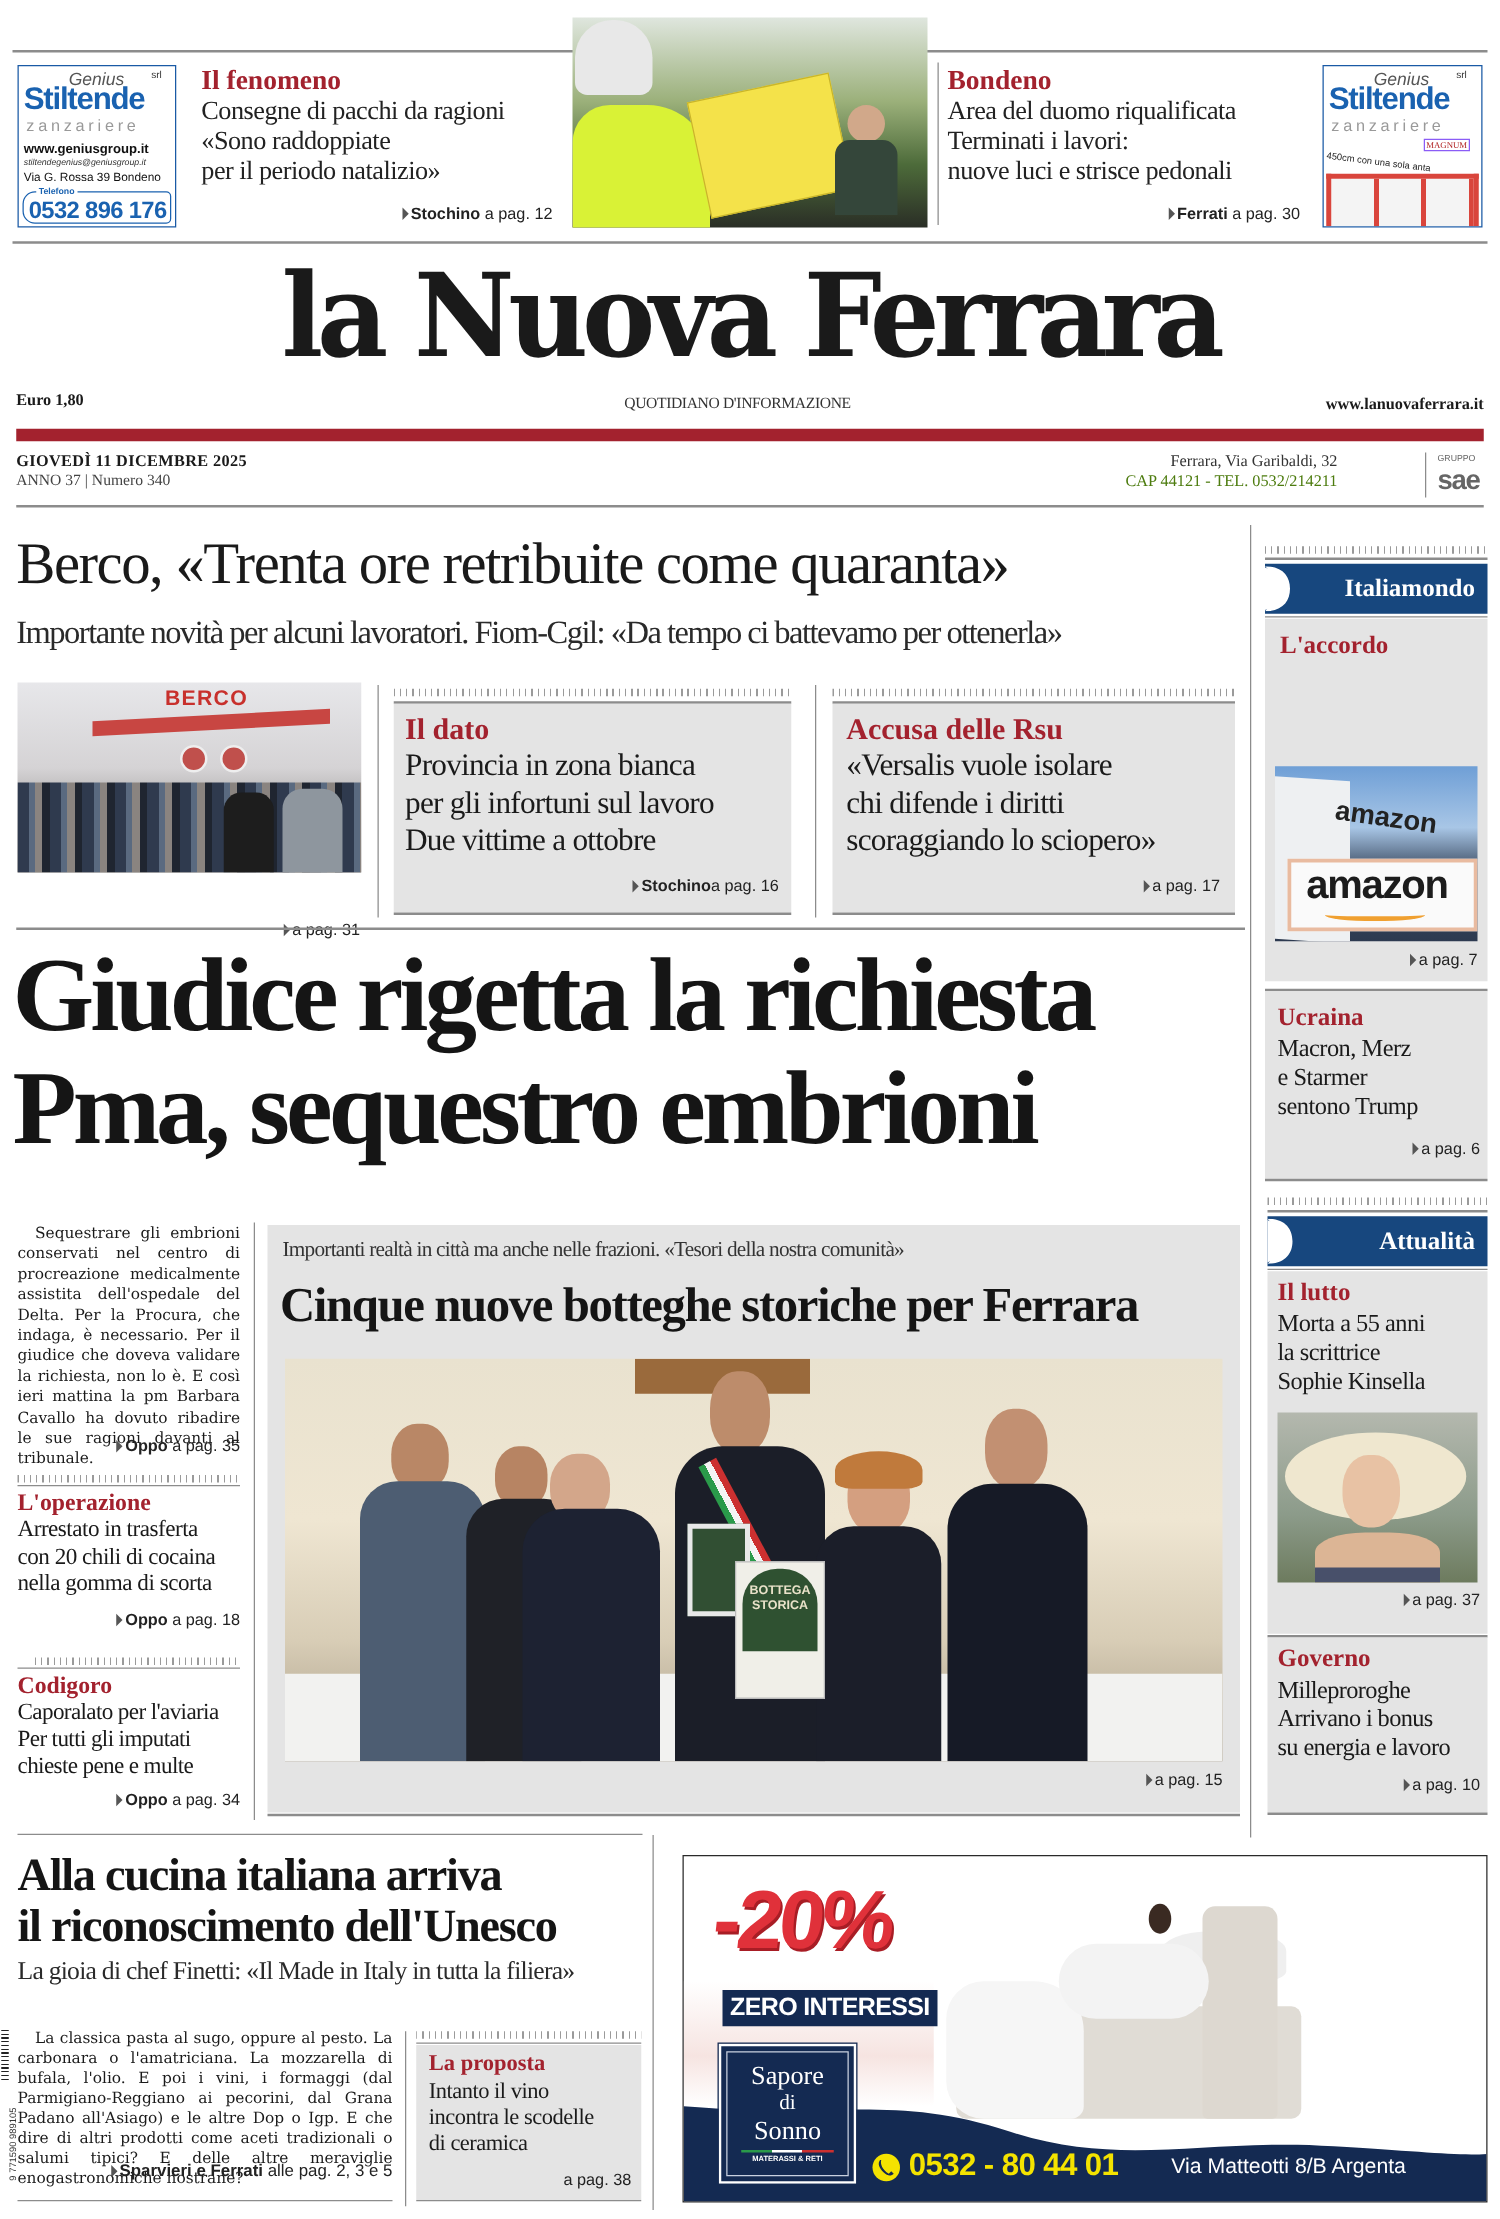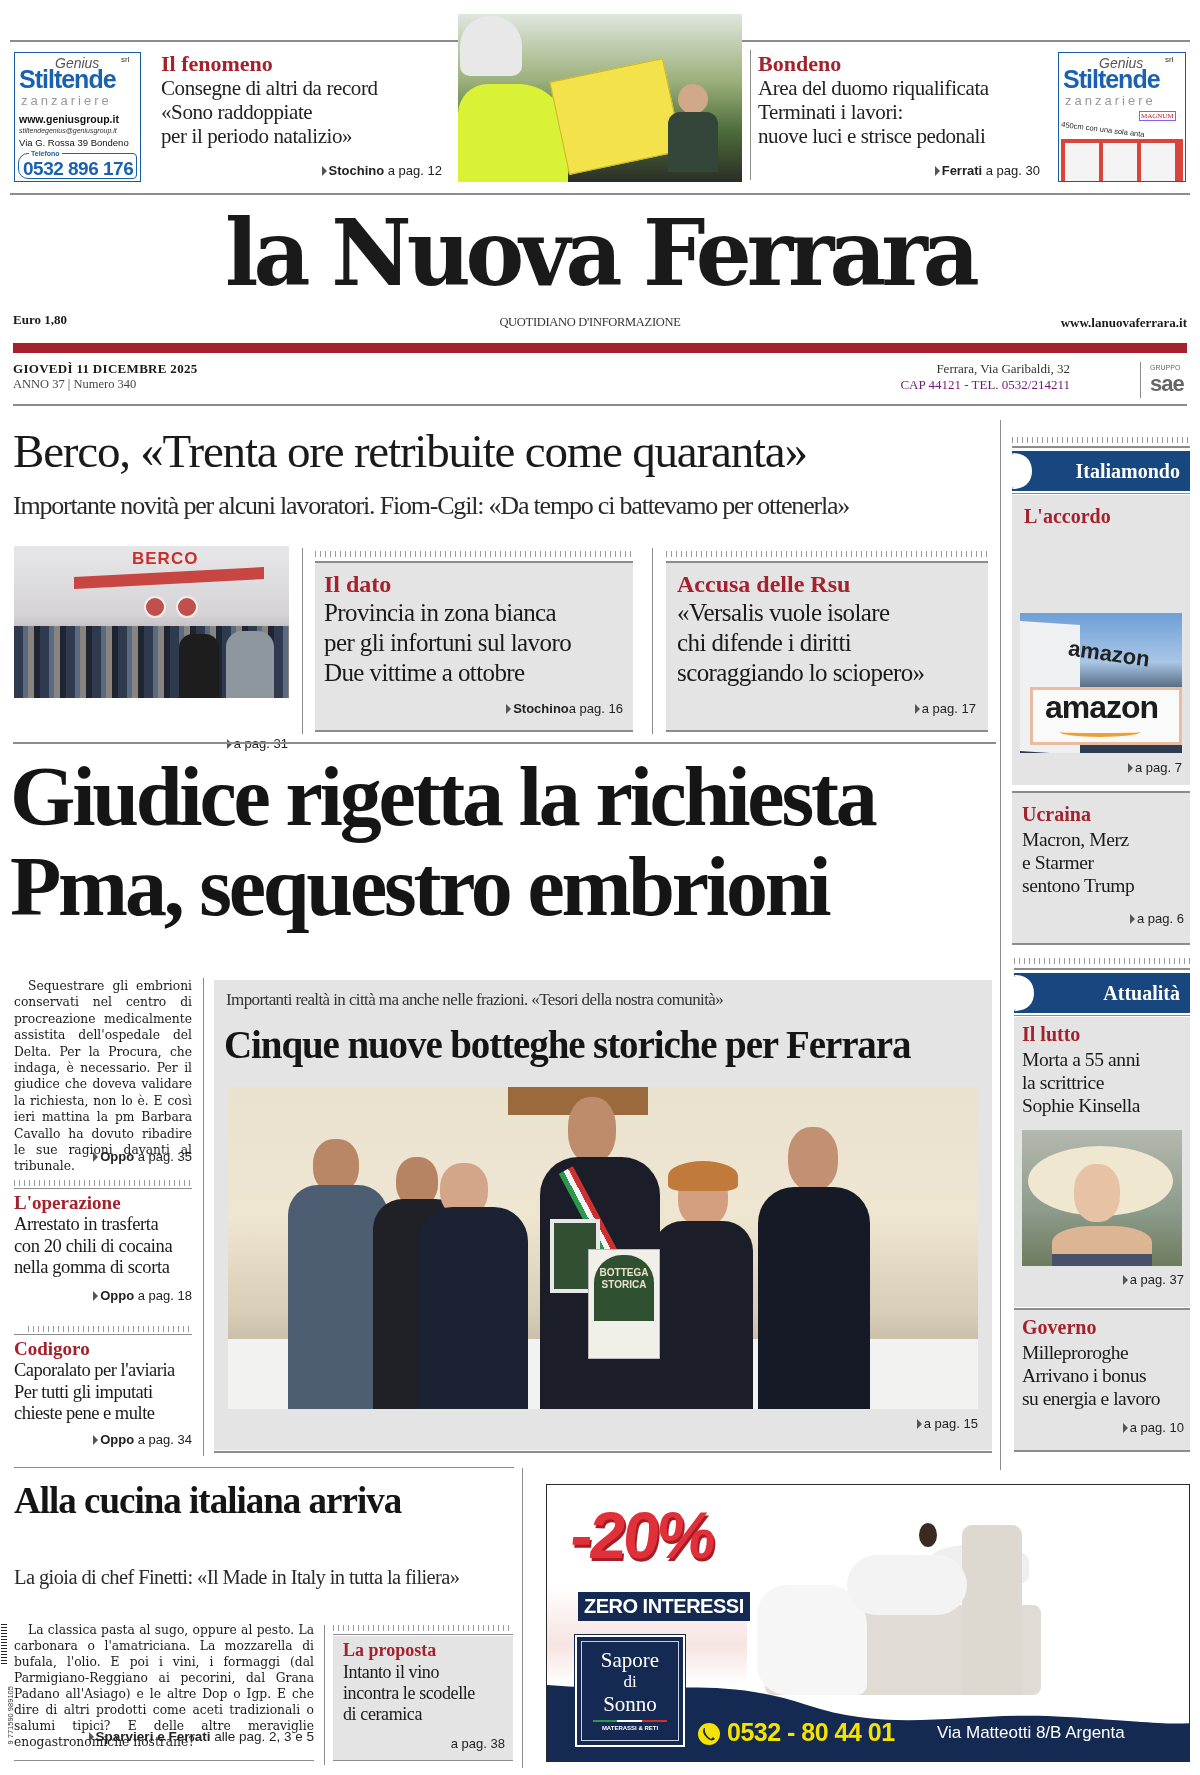--- a/index.html
+++ b/index.html
@@ -37,21 +37,21 @@
   <div class="abs sans" style="left:4px; top:74px; font-size:7px; font-style:italic; color:#333;">stiltendegenius@geniusgroup.it</div>
   <div class="abs sans" style="left:4px; top:84px; font-size:9.5px; color:#111;">Via G. Rossa 39 Bondeno</div>
   <div class="abs" style="left:3px; top:100px; width:119px; height:26px; border:1.5px solid #1a62b0; border-radius:10px 4px 4px 10px;"></div>
   <div class="abs sans" style="left:14px; top:97px; font-size:7px; font-weight:bold; color:#1a62b0; background:#fff; padding:0 2px;">Telefono</div>
   <div class="abs sans" style="left:8px; top:105px; font-size:19px; font-weight:bold; color:#1a62b0; letter-spacing:-0.5px;">0532 896 176</div>
 </div>
 
 <div class="abs" style="left:161px; top:52px; width:290px;">
   <div class="kicker" style="font-size:22px; line-height:24px;">Il fenomeno</div>
   <div class="serif" style="font-size:21px; line-height:24px; color:#222; letter-spacing:-0.4px;">
-    <div>Consegne di altri da record</div>
+    <div>Consegne di pacchi da ragioni</div>
     <div>«Sono raddoppiate</div>
     <div>per il periodo natalizio»</div>
   </div>
 </div>
 <div class="abs ref" style="left:300px; top:163px; width:142px;"><span class="tri"></span><b>Stochino</b> <span>a pag. 12</span></div>
 
 <div class="abs photo" style="left:458px; top:14px; width:284px; height:168px; background:linear-gradient(180deg,#dfe6de 0%,#9bb07a 40%,#4d6b3a 70%,#2a2e26 100%);">
   <div class="abs" style="left:0; top:70px; width:110px; height:110px; background:#d9f236; border-radius:30px 50px 0 0;"></div>
   <div class="abs" style="left:2px; top:2px; width:62px; height:60px; background:#e8e8e8; border-radius:30px 30px 10px 10px;"></div>
   <div class="abs" style="left:100px; top:55px; width:116px; height:95px; background:#f4e24a; transform:rotate(-12deg); border:1px solid #c9b52a;"></div>
@@ -83,21 +83,21 @@
 
 <div class="abs" style="left:0; top:202px; width:1200px; text-align:center; font-family:'DejaVu Serif', serif; font-weight:bold; font-size:88px; line-height:100px; letter-spacing:-5px; transform:scaleY(1.05);">la Nuova Ferrara</div>
 <div class="abs serif" style="left:13px; top:312px; font-size:13px; font-weight:bold;">Euro  1,80</div>
 <div class="abs serif" style="left:0; top:315px; width:1180px; text-align:center; font-size:12.5px; color:#333; letter-spacing:-0.3px;">QUOTIDIANO D'INFORMAZIONE</div>
 <div class="abs serif" style="right:13px; top:315px; font-size:13px; font-weight:bold;">www.lanuovaferrara.it</div>
 <div class="abs" style="left:13px; top:343px; width:1174px; height:10px; background:#a3222e;"></div>
 
 <div class="abs serif" style="left:13px; top:361px; font-size:13px; font-weight:bold; letter-spacing:0.3px;">GIOVEDÌ  11  DICEMBRE  2025</div>
 <div class="abs serif" style="left:13px; top:377px; font-size:12.5px; color:#444;">ANNO  37  |  Numero  340</div>
 <div class="abs serif" style="right:130px; top:361px; font-size:13px; color:#333; text-align:right;">Ferrara, Via Garibaldi, 32</div>
-<div class="abs serif" style="right:130px; top:377px; font-size:13px; color:#701a75; text-align:left;">CAP 44121 - TEL. 0532/214211</div>
+<div class="abs serif" style="right:130px; top:377px; font-size:13px; color:#4d7c0f; text-align:left;">CAP 44121 - TEL. 0532/214211</div>
 <div class="vr" style="left:1140px; top:362px; height:36px; width:1px;"></div>
 <div class="abs sans" style="left:1150px; top:364px; font-size:7px; color:#666;">GRUPPO</div>
 <div class="abs sans" style="left:1150px; top:371px; font-size:22px; font-weight:bold; color:#666; letter-spacing:-1px;">sae</div>
 <div class="hr" style="left:13px; top:404px; width:1174px;"></div>
 
 <div class="abs serif" style="left:13px; top:422px; width:990px; font-size:47px; line-height:58px; letter-spacing:-1.2px; color:#1a1a1a; white-space:nowrap;">Berco, «Trenta ore retribuite come quaranta»</div>
 <div class="abs serif" style="left:13px; top:490px; width:990px; font-size:26px; line-height:32px; color:#2a2a2a; letter-spacing:-1.2px; white-space:nowrap;">Importante novità per alcuni lavoratori. Fiom-Cgil: «Da tempo ci battevamo per ottenerla»</div>
 
 <div class="abs photo" style="left:14px; top:546px; width:275px; height:152px; background:linear-gradient(180deg,#e7e7ea 0%,#d5d3d5 45%,#a5a3a2 70%,#807c78 100%);">
   <div class="abs" style="left:60px; top:26px; width:190px; height:12px; background:#c84642; transform:skewY(-3deg);"></div>
@@ -274,20 +274,21 @@
     <div class="abs" style="left:530px; top:100px; width:112px; height:222px; background:#161a26; border-radius:36px 36px 0 0;"></div>
   </div>
   <div class="abs ref" style="left:600px; top:436px; width:164px;"><span class="tri"></span><span>a pag. 15</span></div>
 </div>
 <div class="hr" style="left:214px; top:1451px; width:778px;"></div>
 
 <div class="hr" style="left:14px; top:1467px; width:500px; height:1px;"></div>
 <div class="vr" style="left:522px; top:1468px; height:300px; width:1px;"></div>
 <div class="abs" style="left:14px; top:1480px; width:505px; font-family:'Liberation Serif', serif; font-weight:bold; font-size:37px; line-height:41px; letter-spacing:-1px; color:#151515; white-space:nowrap;">
   <div>Alla cucina italiana arriva</div>
+  <div>il riconoscimento dell'Unesco</div>
 </div>
 <div class="abs serif" style="left:14px; top:1566px; font-size:20.5px; letter-spacing:-0.6px; color:#2a2a2a; white-space:nowrap;">La gioia di chef Finetti: «Il Made in Italy in tutta la filiera»</div>
 
 <div class="abs sans" style="left:-40px; top:1690px; width:100px; font-size:7.5px; color:#333; transform:rotate(-90deg);">9 771590 989105</div>
 <div class="abs" style="left:1px; top:1624px; width:6px; height:40px; background:repeating-linear-gradient(180deg,#222 0 1px,transparent 1px 3px);"></div>
 
 <div class="abs" style="left:14px; top:1622px; width:300px; font-family:'DejaVu Serif', serif; font-size:12.3px; line-height:16px; color:#1a1a1a; text-align:justify; text-indent:14px; hyphens:auto;" lang="it">La classica pasta al sugo, oppure al pesto. La carbonara o l'amatriciana. La mozzarella di bufala, l'olio. E poi i vini, i formaggi (dal Parmigiano-Reggiano ai pecorini, dal Grana Padano all'Asiago) e le altre Dop o Igp. E che dire di altri prodotti come aceti tradizionali o salumi tipici? E delle altre meraviglie enogastronomiche nostrane?</div>
 <div class="abs ref" style="left:30px; top:1729px; width:284px; font-size:13.5px;"><span class="tri"></span><b>Sparvieri e Ferrati</b> <span>alle pag. 2, 3 e 5</span></div>
 <div class="hr" style="left:14px; top:1760px; width:300px; height:1px;"></div>
 

